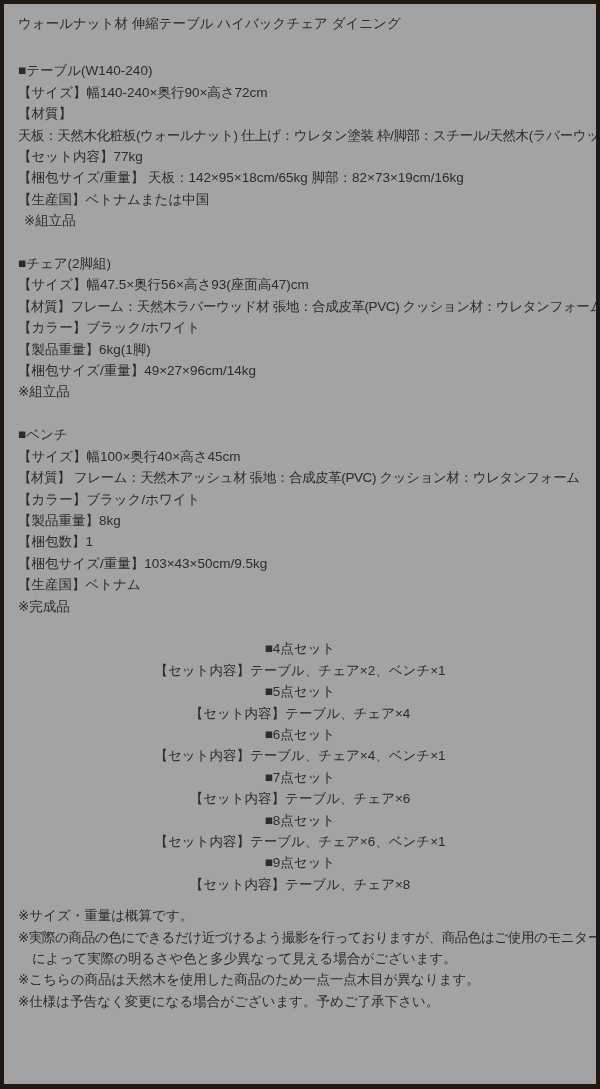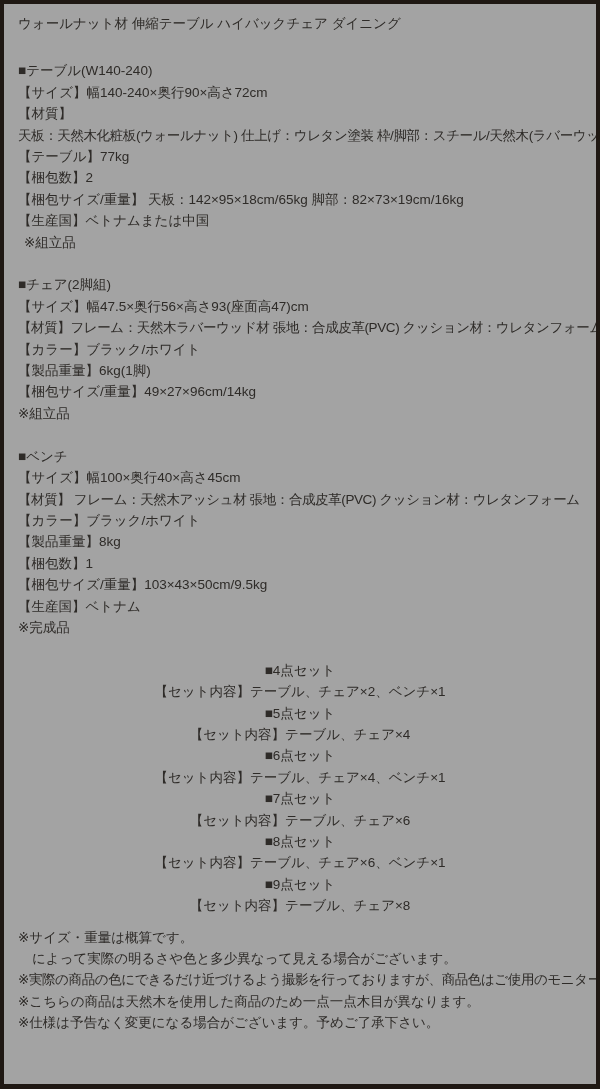--- a/index.html
+++ b/index.html
@@ -34,22 +34,21 @@
 
 <div class="doc">
 
   <div class="line title">ウォールナット材 伸縮テーブル ハイバックチェア ダイニング</div>
 
   <div class="section">
     <div class="line">■テーブル(W140-240)</div>
     <div class="line">【サイズ】幅140-240×奥行90×高さ72cm</div>
     <div class="line">【材質】</div>
     <div class="line tight">天板：天然木化粧板(ウォールナット) 仕上げ：ウレタン塗装 枠/脚部：スチール/天然木(ラバーウッド)</div>
-    <div class="line">【テーブル】77kg</div>
-    <div class="line">【梱包数】2</div>
+    <div class="line">【セット内容】77kg</div>
     <div class="line">【梱包サイズ/重量】 天板：142×95×18cm/65kg 脚部：82×73×19cm/16kg</div>
     <div class="line">【生産国】ベトナムまたは中国</div>
     <div class="line indent-small">※組立品</div>
   </div>
 
   <div class="section">
     <div class="line">■チェア(2脚組)</div>
     <div class="line">【サイズ】幅47.5×奥行56×高さ93(座面高47)cm</div>
     <div class="line tight">【材質】フレーム：天然木ラバーウッド材 張地：合成皮革(PVC) クッション材：ウレタンフォーム</div>
     <div class="line">【カラー】ブラック/ホワイト</div>
@@ -80,19 +79,19 @@
     <div class="line">■7点セット</div>
     <div class="line">【セット内容】テーブル、チェア×6</div>
     <div class="line">■8点セット</div>
     <div class="line">【セット内容】テーブル、チェア×6、ベンチ×1</div>
     <div class="line">■9点セット</div>
     <div class="line">【セット内容】テーブル、チェア×8</div>
   </div>
 
   <div class="notes">
     <div class="line">※サイズ・重量は概算です。</div>
+    <div class="line tight">※実際の商品の色にできるだけ近づけるよう撮影を行っておりますが、商品色はご使用のモニター</div>
     <div class="line indent">によって実際の明るさや色と多少異なって見える場合がございます。</div>
-    <div class="line tight">※実際の商品の色にできるだけ近づけるよう撮影を行っておりますが、商品色はご使用のモニター</div>
     <div class="line">※こちらの商品は天然木を使用した商品のため一点一点木目が異なります。</div>
     <div class="line">※仕様は予告なく変更になる場合がございます。予めご了承下さい。</div>
   </div>
 
 </div>
 
 </body></html>

